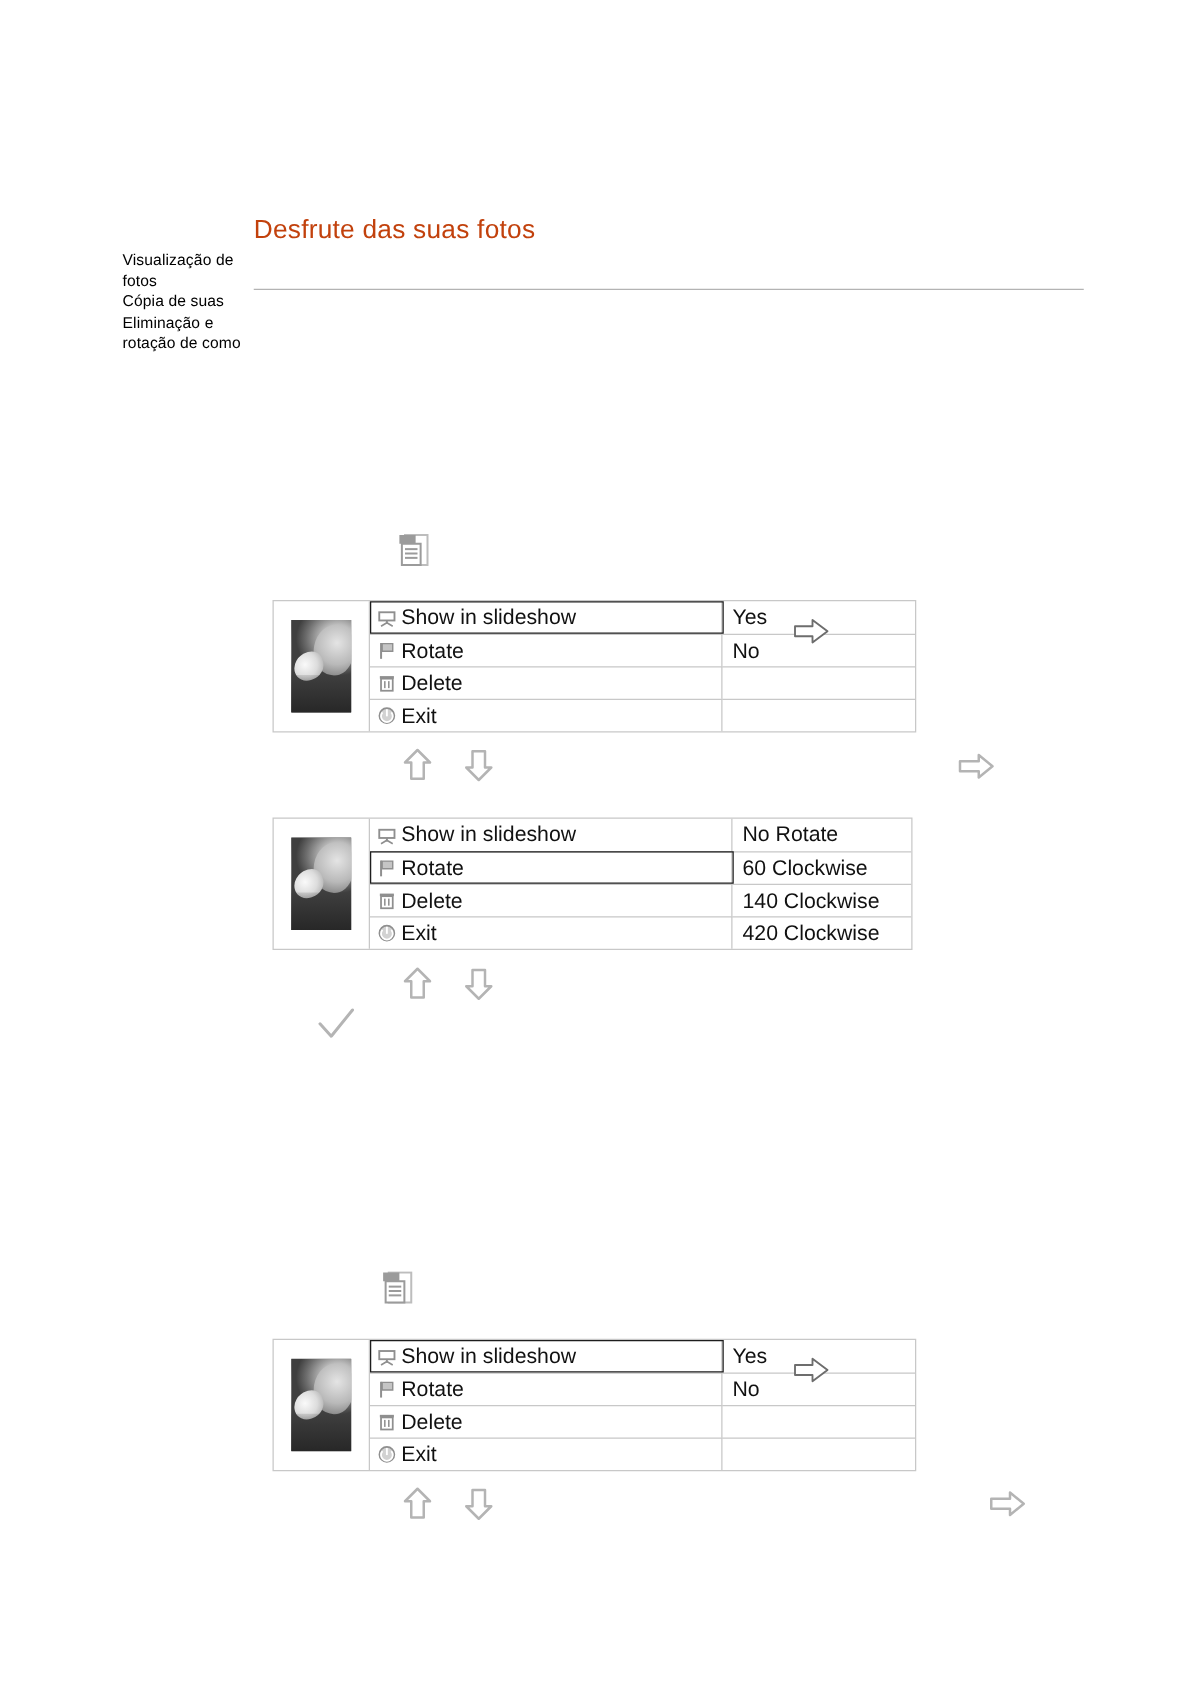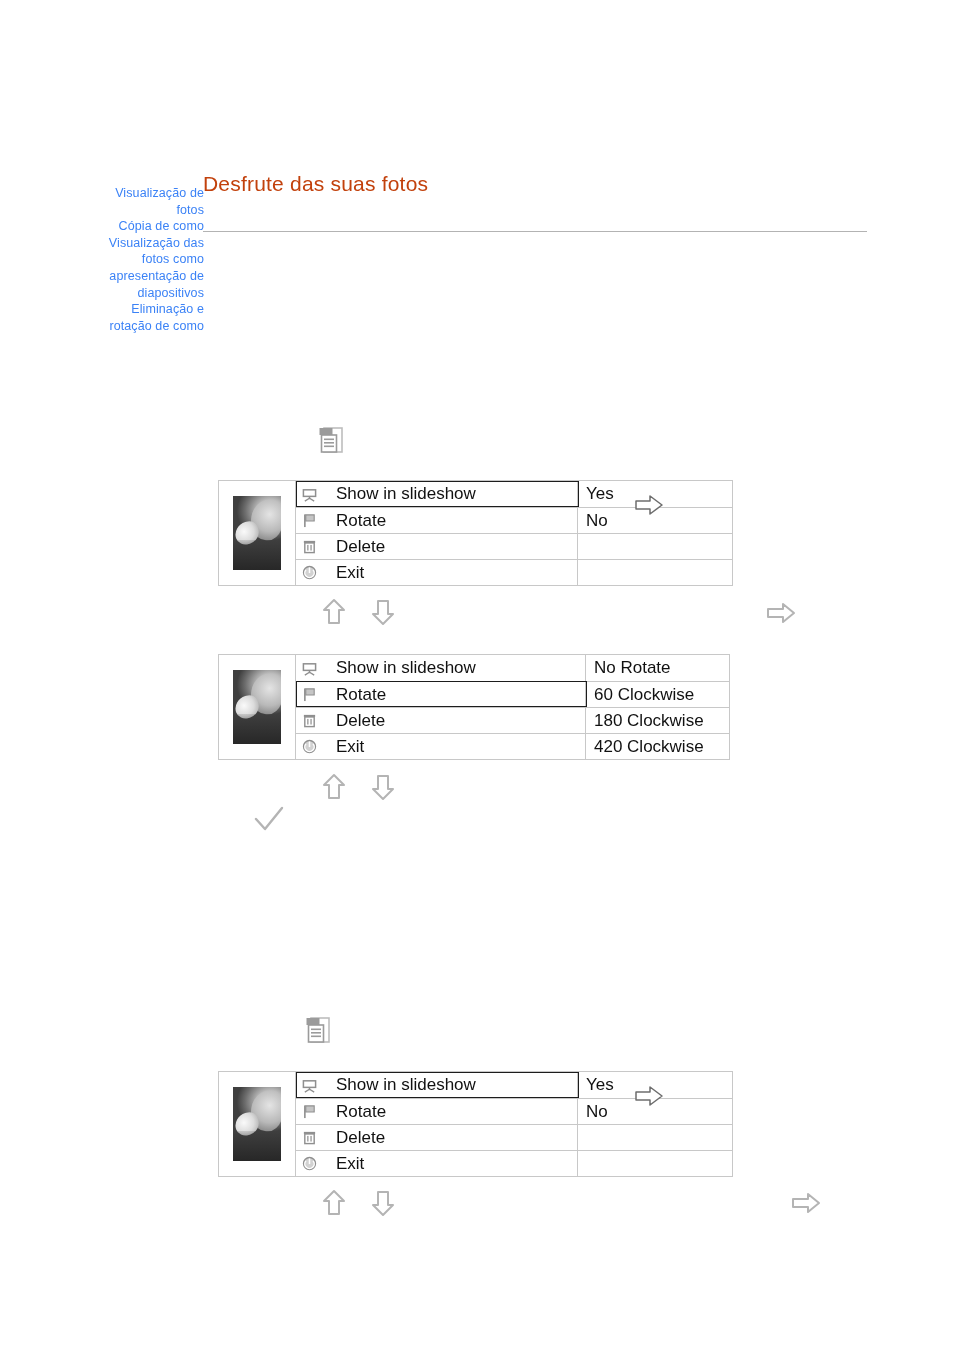--- a/index.html
+++ b/index.html
@@ -12,27 +12,26 @@
     height: 1350px;
     position: relative;
     font-family: "Liberation Sans", sans-serif;
     overflow: hidden;
   }
 
   
   #sidebar {
     position: absolute;
     left: 98px;
-    top: 185px;
+    top: 200px;
     width: 106px;
     font-size: 12.5px;
     line-height: 16.6px;
-    color: #3b82f6;
+    color: #000000;
     letter-spacing: 0.1px;
-    text-align: right;
   }
   #sidebar .toc-item { display: block; }
 
   
   #page-title {
     position: absolute;
     left: 203px;
     top: 172px;
     font-size: 21px;
     color: #c2410c;
@@ -106,21 +105,21 @@
     display: flex;
     flex-direction: row;
     position: relative;
     box-sizing: border-box;
   }
   .row + .row .lbl, .row + .row .val { border-top: 1px solid #c8c8c8; }
   .lbl {
     box-sizing: border-box;
     display: flex;
     align-items: center;
-    gap: 19px;
+    gap: 4px;
     padding-left: 6px;
     border-right: 1px solid #c8c8c8;
     font-size: 17px;
     color: #111111;
     white-space: nowrap;
     position: relative;
   }
   .val {
     box-sizing: border-box;
     flex: 1 1 auto;
@@ -154,22 +153,21 @@
   }
 
   
   .navbar { position: absolute; }
 </style>
 </head>
 <body>
 
 <div id="sidebar">
   <span class="toc-item">Visualização de fotos</span>
-  <span class="toc-item">Cópia de como</span>
-  <span class="toc-item">Visualização das fotos como apresentação de diapositivos</span>
+  <span class="toc-item">Cópia de suas</span>
   <span class="toc-item">Eliminação e rotação de como</span>
 </div>
 
 <div id="page-title">Desfrute das suas fotos</div>
 <div id="title-rule"></div>
 
 <div class="doc-icon" style="left:318px; top:427px;">
   <svg viewBox="0 0 26 30" width="26" height="30" aria-hidden="true">
     <rect x="6" y="1" width="18" height="24" fill="#ffffff" stroke="#bdbdbd" stroke-width="1.6"></rect>
     <rect x="1.5" y="1" width="13" height="7" fill="#9b9b9b"></rect>
@@ -309,21 +307,21 @@
           <span style="display: flex;">
             <svg class="row-icon" viewBox="0 0 16 16" aria-hidden="true">
               <rect x="3" y="4.2" width="10" height="10.3" fill="#ffffff" stroke="#8f8f8f" stroke-width="1.5"></rect>
               <rect x="2" y="2" width="12" height="2.2" fill="#8f8f8f"></rect>
               <rect x="5.6" y="6.3" width="1.3" height="6" fill="#8f8f8f"></rect>
               <rect x="9" y="6.3" width="1.3" height="6" fill="#8f8f8f"></rect>
             </svg>
           </span>
           <span>Delete</span>
         </div>
-        <div class="val">180 Clockwise</div>
+        <div class="val">140 Clockwise</div>
       </div>
       <div class="row" style="height: 26px;">
         <div class="lbl" style="width: 290px;">
           <span style="display: flex;">
             <svg class="row-icon" viewBox="0 0 16 16" aria-hidden="true">
               <circle cx="8" cy="8" r="6.4" fill="#d2d2d2" stroke="#8f8f8f" stroke-width="1.4"></circle>
               <rect x="7.2" y="2.6" width="1.6" height="6" fill="#ffffff"></rect>
               <path d="M4.2 5.2 A5 5 0 1 0 11.8 5.2" fill="none" stroke="#ffffff" stroke-width="1.5"></path>
             </svg>
           </span>

